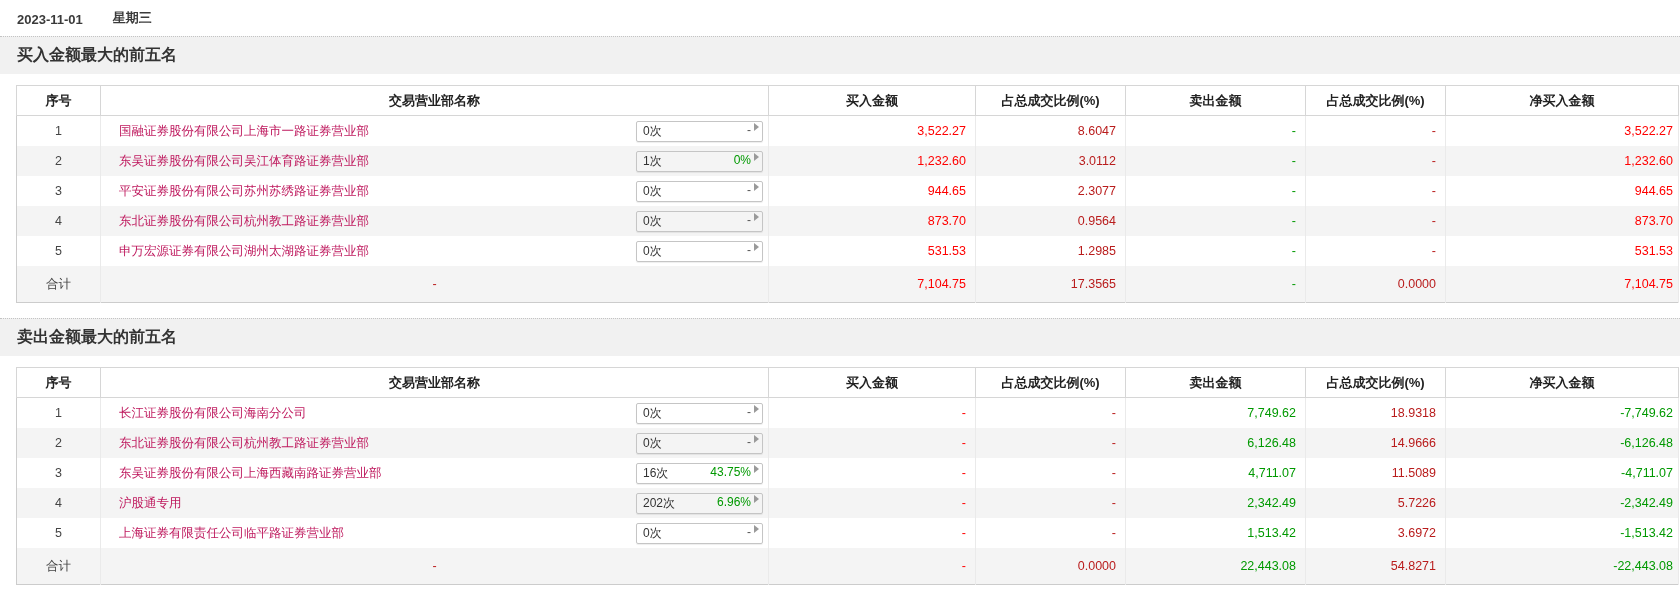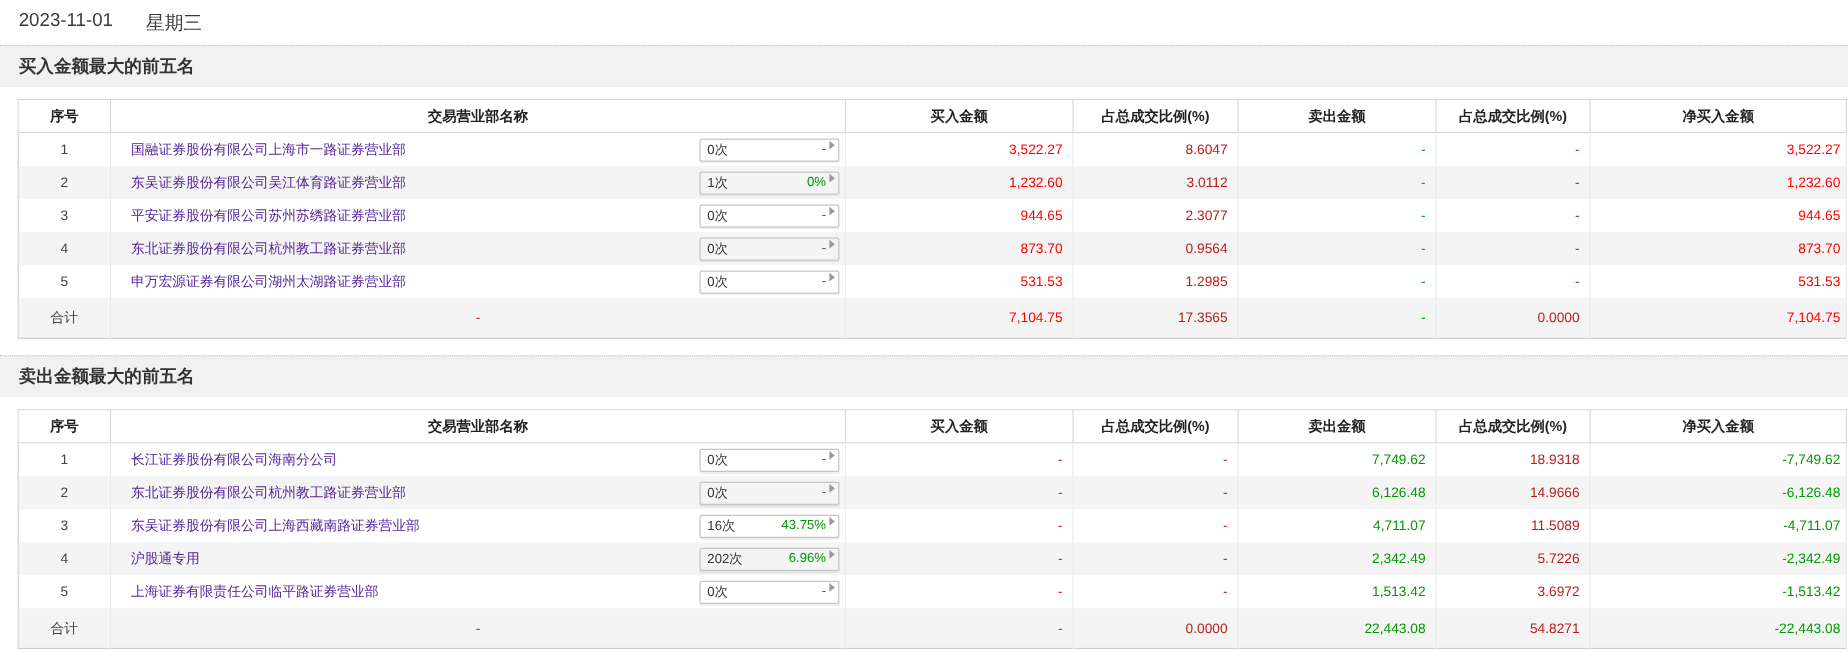--- a/index.html
+++ b/index.html
@@ -1,22 +1,22 @@
 <!DOCTYPE html>
 <html><head>
 <meta charset="utf-8">
 <style>
   html,body{margin:0;padding:0;}
   body{
     width:1680px;height:593px;overflow:hidden;background:#fff;
     font-family:"Liberation Sans","DejaVu Sans",sans-serif;color:#333;
   }
   .datebar{
-    display:flex;align-items:flex-start;padding:9px 0 9px 17px;
-    font-size:17px;font-weight:normal;color:#3a3a3a;
+    display:flex;align-items:flex-end;padding:9px 0 9px 17px;
+    font-size:13px;font-weight:bold;color:#3a3a3a;
   }
   .datebar span{margin-right:30px;}
   .datebar .type{margin-right:0;}
   .section-title{
     border-top:1px dotted #c3c3c3;background:#f1f1f1;
     font-weight:bold;font-size:16px;color:#333;
     padding:8px 0 8px 17px;
   }
   .tablewrap{margin:11px 0 15px 16px;border-radius:26px;}
   table{
@@ -29,21 +29,21 @@
   }
   td{
     height:30px;border-right:1px solid #eaeaea;padding:0;
     font-size:12.5px;color:#444;
   }
   tbody tr:nth-child(even) td{background:#f4f4f4;}
   tr.total td{height:36px;background:#f4f4f4;}
   .no{text-align:center;}
   .namecell{padding:0 5px 0 18px;}
   .ncw{display:flex;align-items:center;}
-  .bname{color:#4c1d95;white-space:nowrap;overflow:hidden;}
+  .bname{color:#be185d;white-space:nowrap;overflow:hidden;}
   td.centerdash{text-align:center;padding:0;}
   .num{text-align:right;padding-right:9px;}
   td.num:last-child{padding-right:5px;}
   .red{color:#ff0000;}
   .green{color:#009900;}
   .dim{color:#b91c1c;}
   .badge{
     margin-left:auto;flex:0 0 auto;width:116px;height:17px;
     display:flex;align-items:flex-start;
     border:1px solid #c5c5c5;border-radius:2px;

